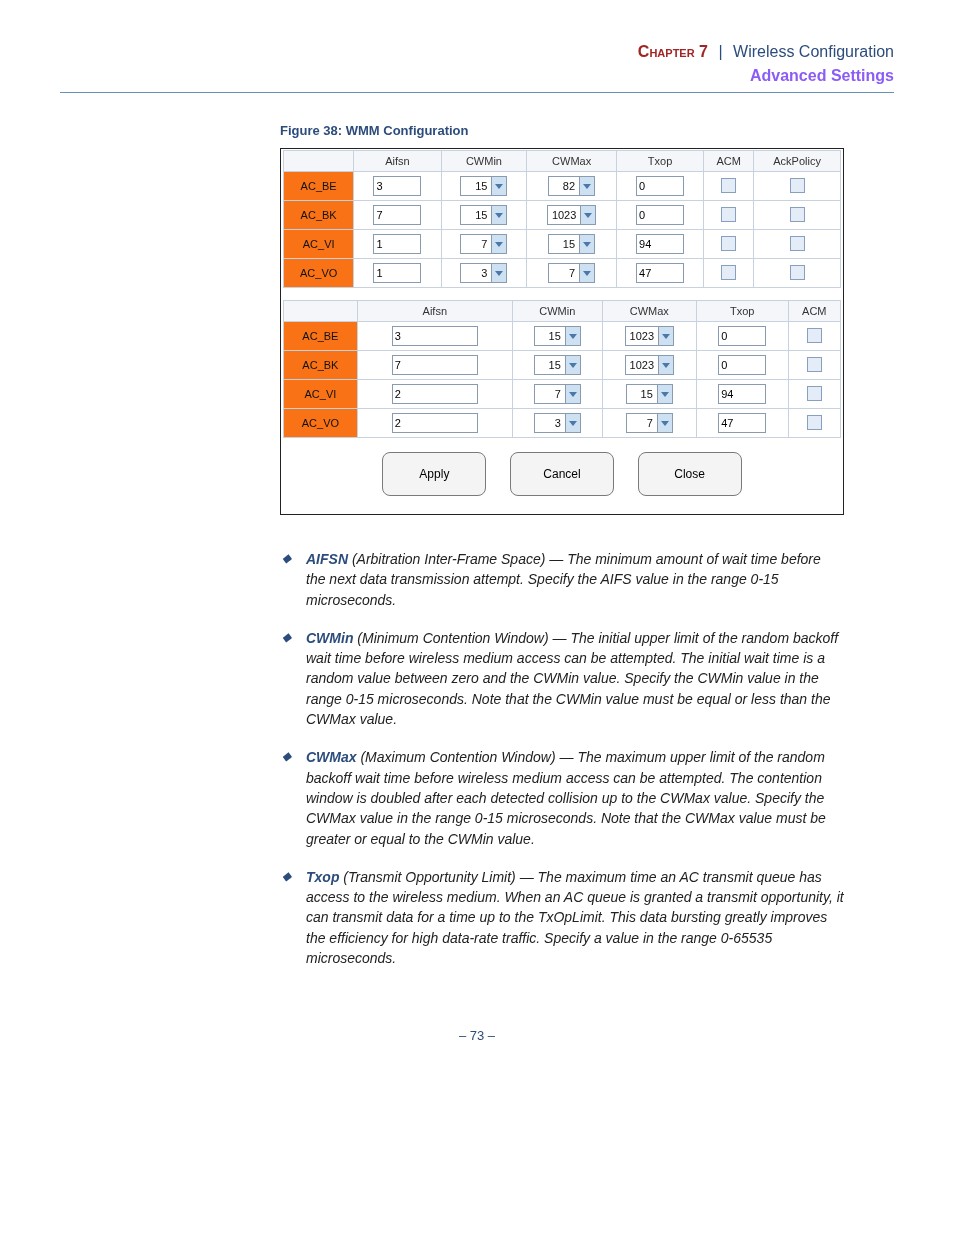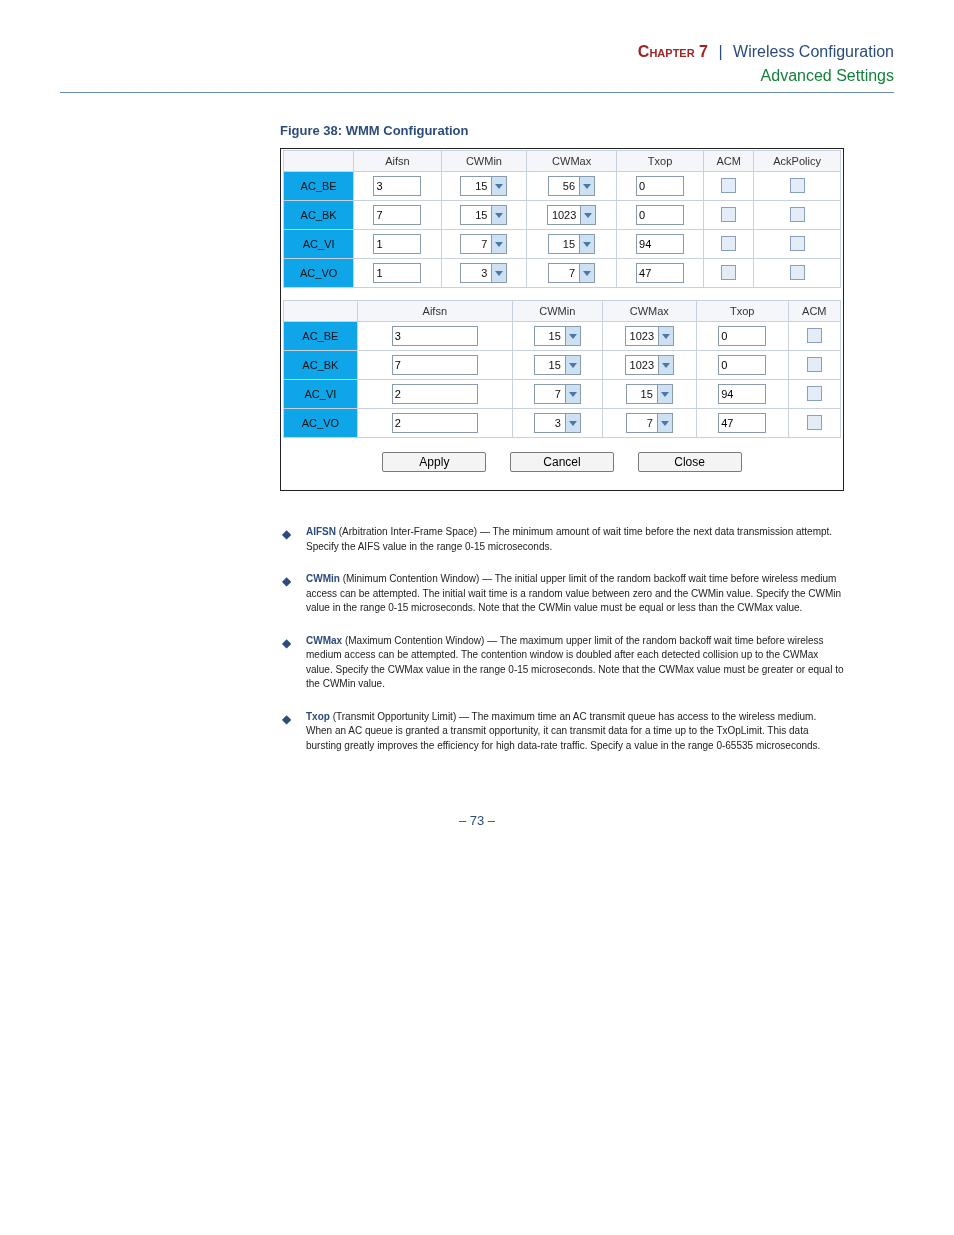--- a/index.html
+++ b/index.html
@@ -28,21 +28,21 @@
   font-size: 16px;
   line-height: 1.5;
 }
 .chapter-label {
   font-variant: small-caps;
   font-weight: bold;
   color: #a02626;
 }
 .chapter-sep { color: #2c4c7c; margin: 0 6px; }
 .chapter-title { color: #2c4c7c; }
-.subheader { color: #15803d; }
+.subheader { color: #8b5cf6; font-weight: bold; }
 .content {
   margin: 30px 110px 0 280px;
 }
 .figure-title {
   color: #2c4c7c;
   font-weight: bold;
   font-size: 13px;
   margin-bottom: 10px;
 }
 .fig-border {
@@ -71,21 +71,21 @@
   font-weight: bold;
   font-size: 11px;
   padding: 4px;
 }
 table.wmm .hdr-row td {
   background: #f4f6fa;
   color: #333;
   font-weight: normal;
 }
 table.wmm td.label {
-  background: #0ea5e9;
+  background: #f97316;
   font-weight: normal;
 }
 input.txt {
   width: 42px;
   height: 16px;
   font-size: 11px;
   font-family: Arial, sans-serif;
   border: 1px solid #8a9aaf;
   padding: 1px 2px;
   text-align: left;
@@ -123,48 +123,49 @@
   border: 1px solid #88a0be;
   background: #e4edf7;
 }
 .btn-row {
   text-align: center;
   margin-top: 14px;
 }
 .btn {
   display: inline-block;
   min-width: 74px;
-  padding: 2px 14px;
+  padding: 14px 14px;
   margin: 0 10px;
   font-family: Arial, sans-serif;
   font-size: 12px;
   color: #000;
   background: #f4f4f4;
   border: 1px solid #7a7a7a;
-  border-radius: 2px;
+  border-radius: 8px;
   text-align: center;
 }
 .body-text {
   margin-top: 34px;
   font-size: 14px;
   line-height: 1.45;
   color: #222;
 }
 .body-text p { margin: 0 0 18px 0; }
 ul.diamond {
   list-style: none;
   padding: 0;
   margin: 0;
 }
 ul.diamond li {
   position: relative;
   padding-left: 26px;
   margin-bottom: 18px;
-  font-size: 10px;
+  font-size: 14px;
   line-height: 1.45;
+  font-style: italic;
 }
 ul.diamond li::before {
   content: "◆";
   position: absolute;
   left: 2px;
   top: 0;
   color: #2c4c7c;
   font-size: 12px;
   line-height: 1.6;
 }
@@ -210,21 +211,21 @@
           <td><input class="txt" value="3" style=""></td>
           <td><span class="sel">
                   <span class="sel-val">15</span>
                   <span class="sel-btn">
                     <svg width="8" height="5">
                       <polygon points="0,0 8,0 4,5" fill="#4a78a8"></polygon>
                     </svg>
                   </span>
                 </span></td>
           <td><span class="sel">
-                  <span class="sel-val">56</span>
+                  <span class="sel-val">82</span>
                   <span class="sel-btn">
                     <svg width="8" height="5">
                       <polygon points="0,0 8,0 4,5" fill="#4a78a8"></polygon>
                     </svg>
                   </span>
                 </span></td>
           <td><input class="txt" value="0" style=""></td>
           <td><span class="chk"></span></td>
           <td><span class="chk"></span></td>
         </tr>

